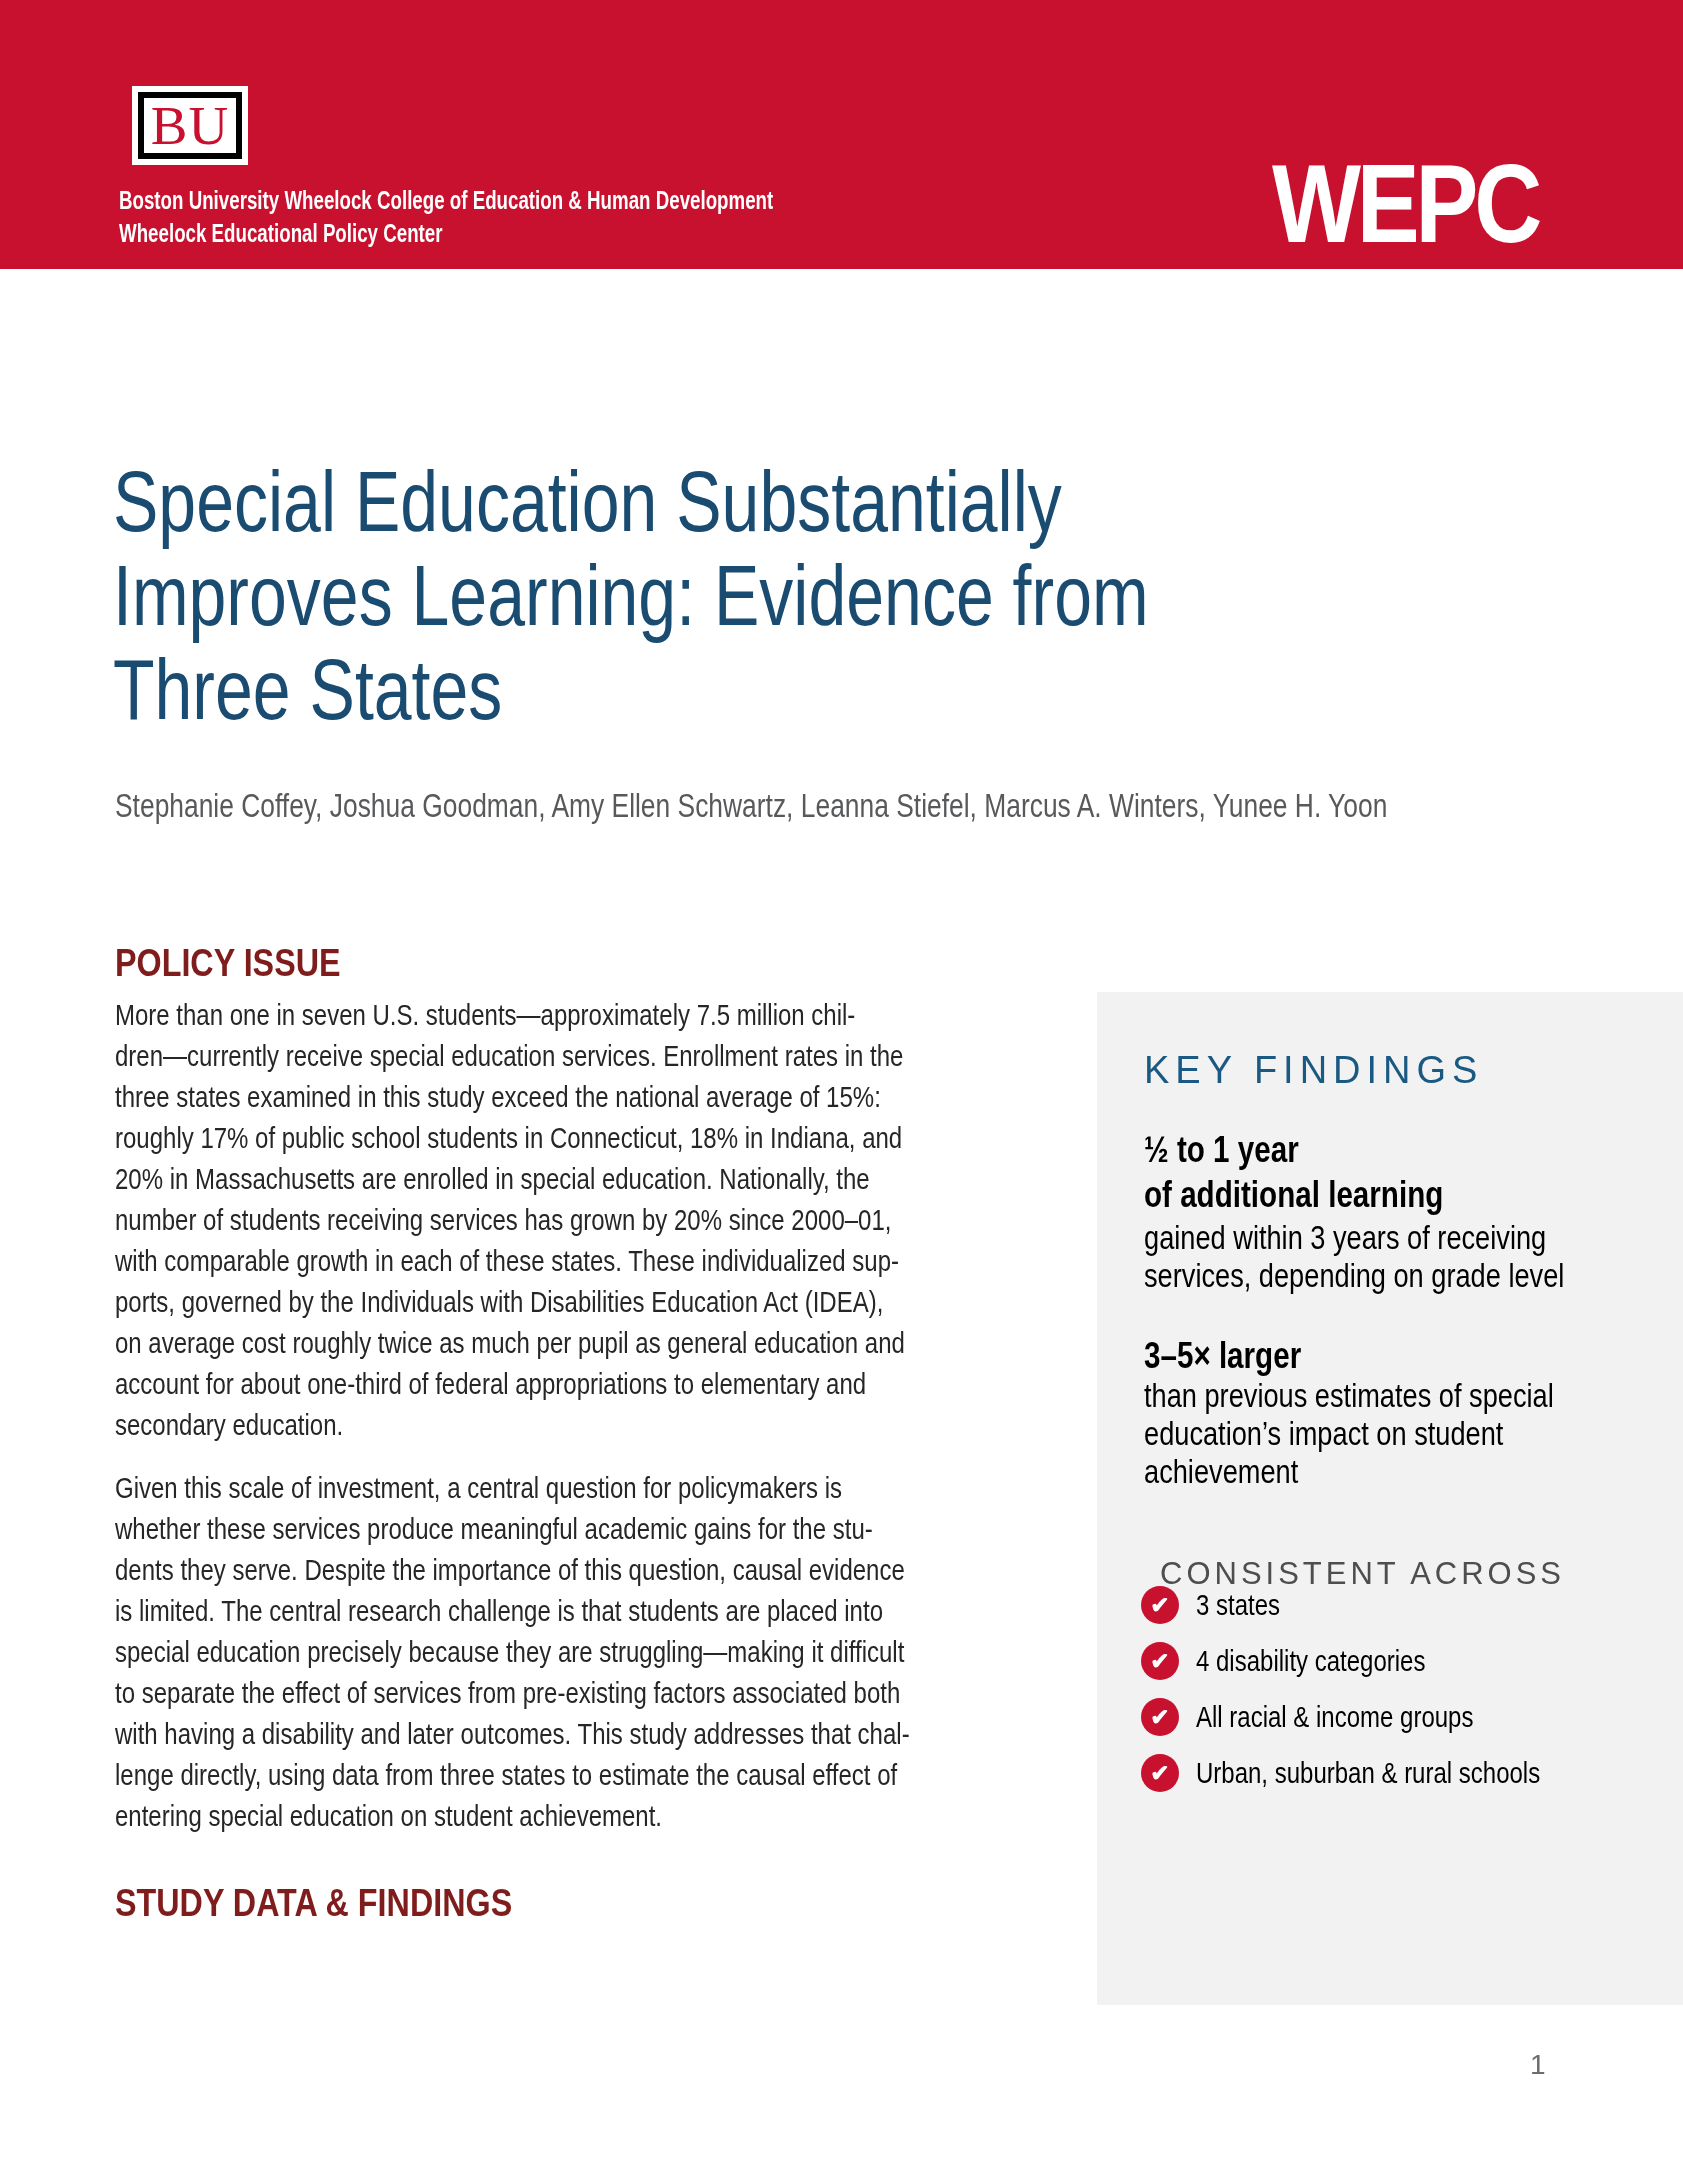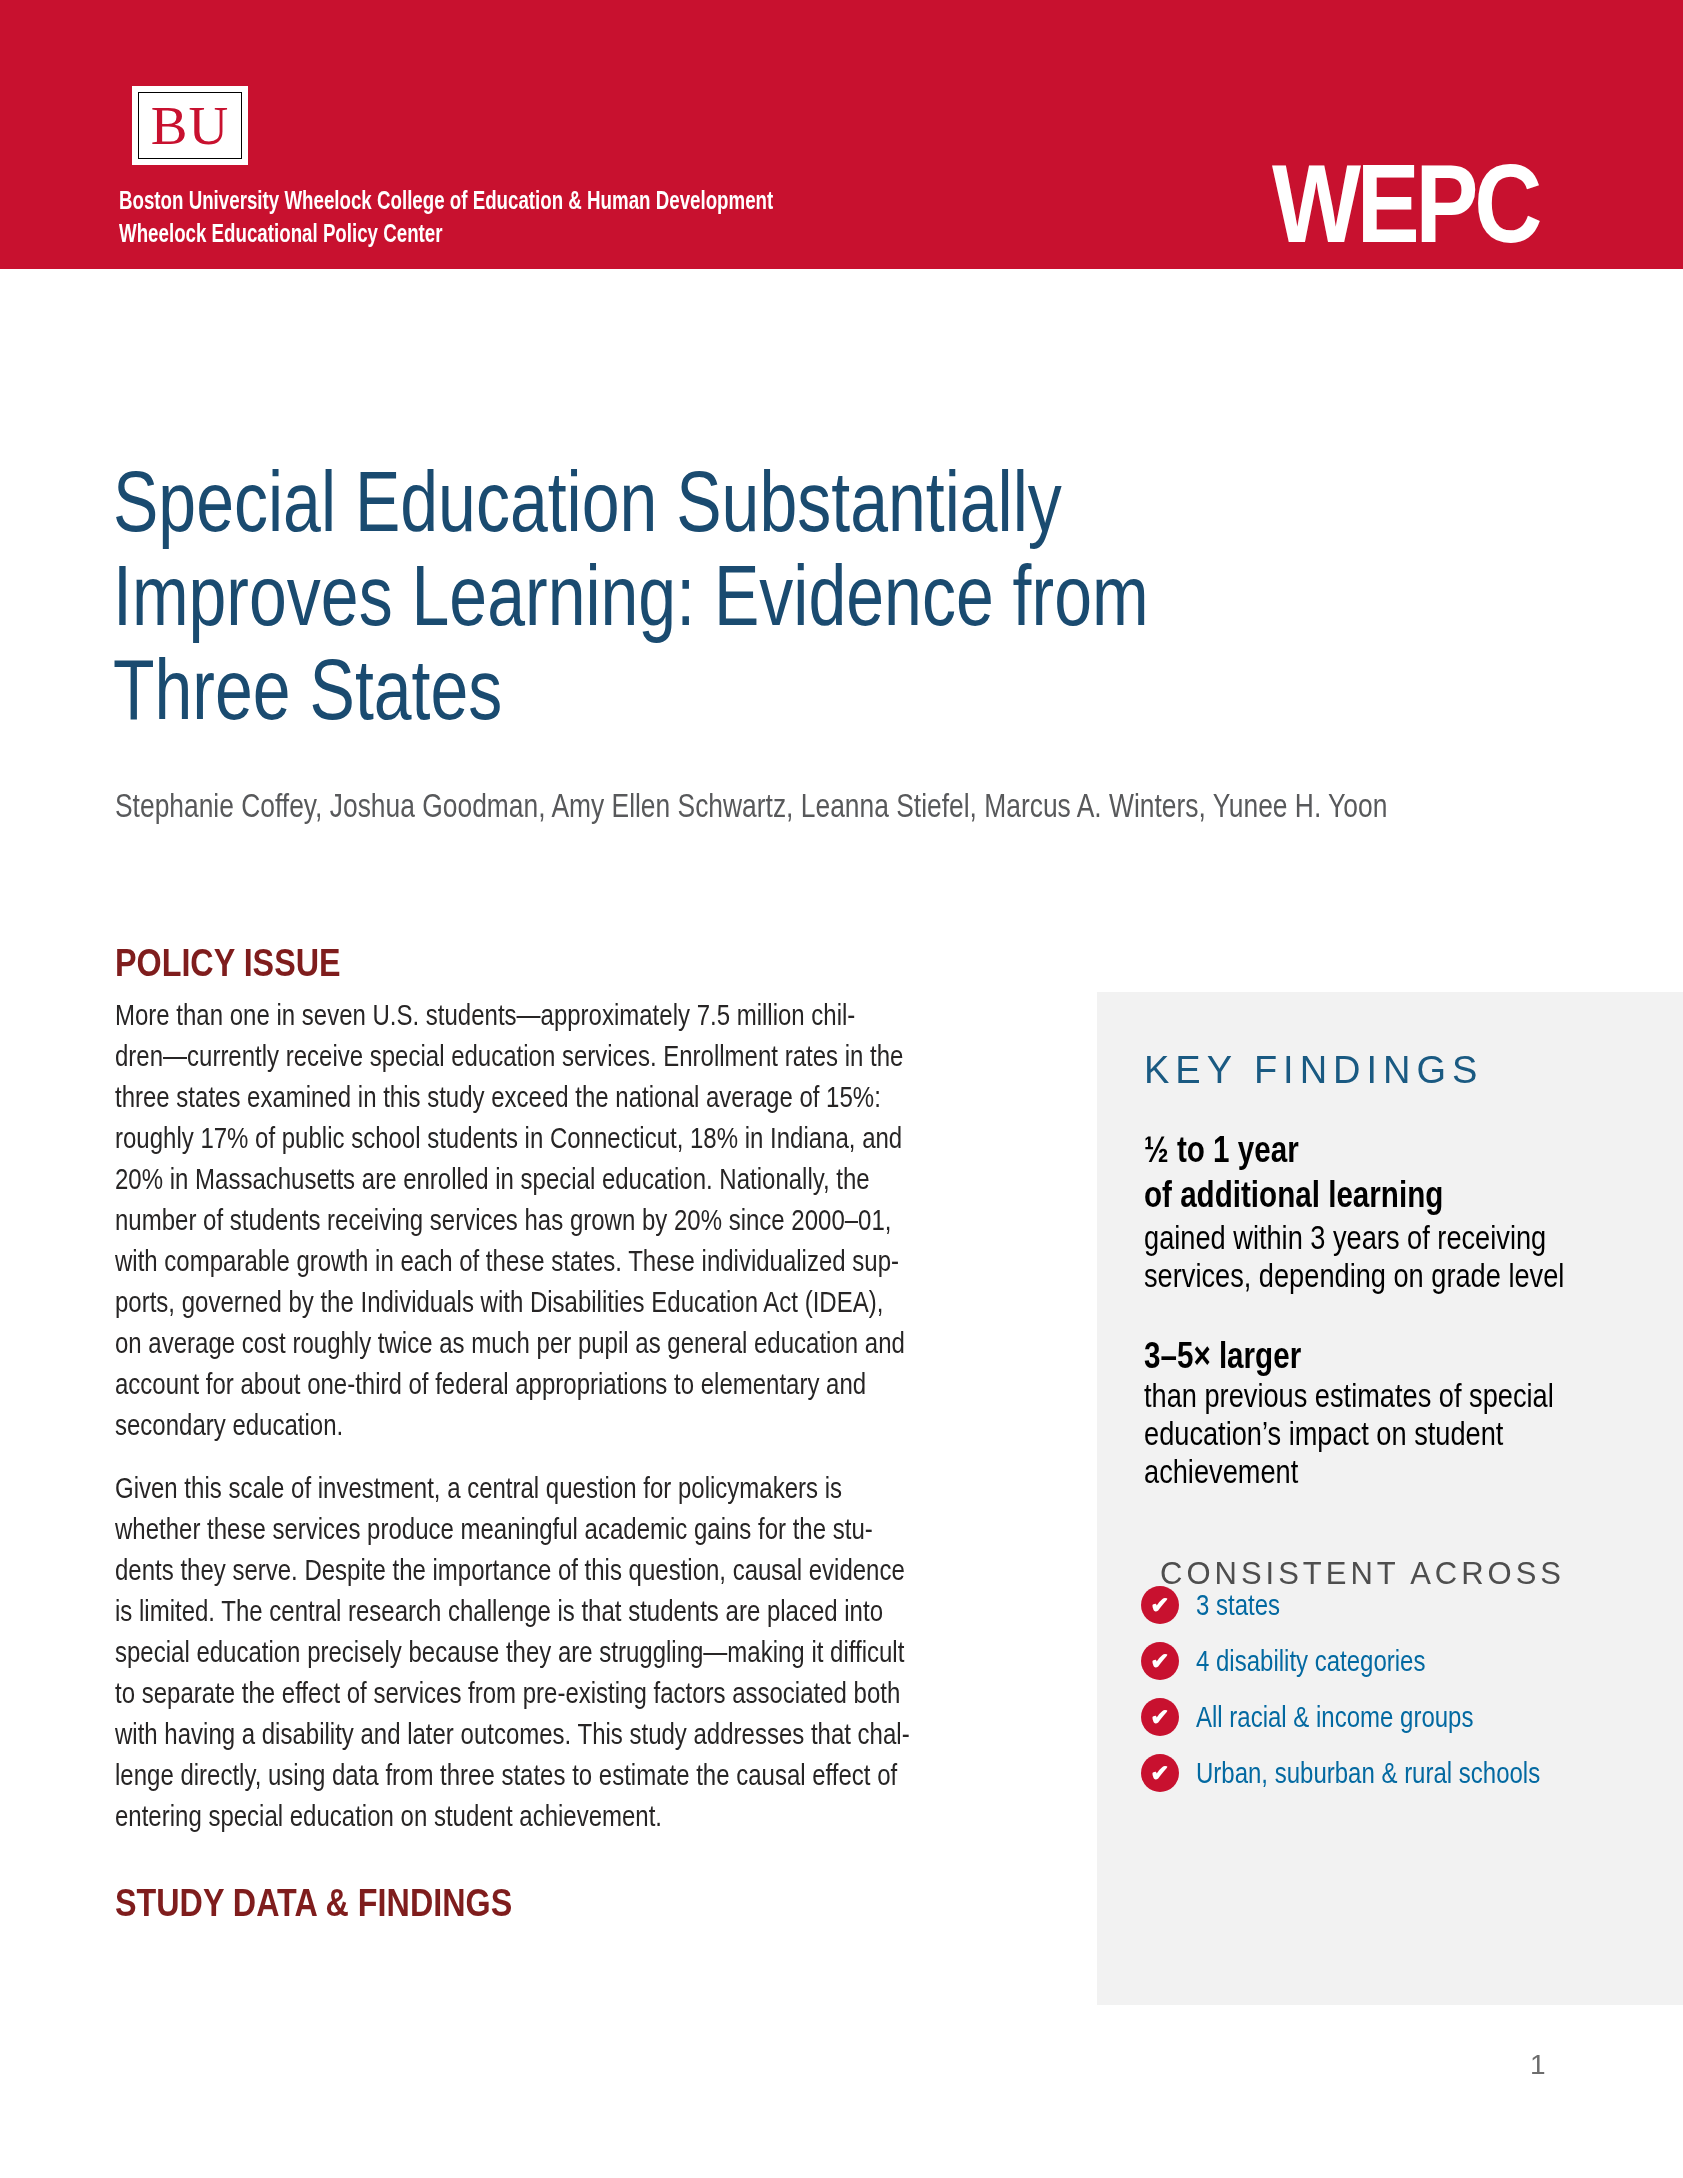--- a/index.html
+++ b/index.html
@@ -7,22 +7,22 @@
         font-family:"Liberation Sans",sans-serif;}
 
   
   .cx80{display:inline-block;transform:scaleX(.80);transform-origin:0 60%;white-space:nowrap;}
   .cx85{display:inline-block;transform:scaleX(.85);transform-origin:0 60%;white-space:nowrap;}
   .cx72{display:inline-block;transform:scaleX(.72);transform-origin:0 60%;white-space:nowrap;}
 
   
   .banner{position:absolute;left:0;top:0;width:1683px;height:269px;background:#C8112F;}
   .bu-logo{position:absolute;left:132px;top:86px;width:116px;height:79px;background:#ffffff;}
-  .bu-logo-inner{position:absolute;left:6px;top:6px;right:6px;bottom:6px;border:1px solid #000000;
-                 display:flex;align-items:center;justify-content:center;}
+  .bu-logo-inner{position:absolute;left:6px;top:6px;right:6px;bottom:6px;border:6px solid #000000;
+                 display:flex;align-items:flex-start;justify-content:center;}
   .bu-logo-inner span{font-family:"Liberation Serif",serif;font-size:55px;line-height:1;
                       color:#C8112F;letter-spacing:1px;}
   .org{position:absolute;left:119px;top:184px;}
   .org-line{font-size:26px;font-weight:700;color:#ffffff;line-height:33px;}
   .wepc{position:absolute;left:1272px;top:149px;font-size:111px;font-weight:700;color:#ffffff;
         line-height:1;letter-spacing:-5px;transform:scaleX(.85);transform-origin:0 0;}
 
   
   .title{position:absolute;left:113px;top:455px;margin:0;font-weight:400;color:#1A4B70;
          font-size:85px;line-height:94px;}
@@ -49,21 +49,21 @@
   .desc{position:absolute;left:47px;font-size:34px;line-height:38px;color:#000000;}
   .desc1{top:226px;}
   .desc2{top:384px;}
   .consistent-heading{position:absolute;left:47px;top:546px;margin:16px;font-size:31px;line-height:40px;
                       font-weight:400;letter-spacing:4px;color:#4E4E4E;}
   .checklist{position:absolute;left:44px;top:594px;}
   .check-row{display:flex;align-items:center;height:38px;margin-bottom:18px;}
   .check-circle{width:38px;height:38px;border-radius:50%;background:#C8112F;color:#ffffff;
                 display:flex;align-items:center;justify-content:center;font-size:23px;font-weight:700;
                 flex:0 0 38px;}
-  .check-label{margin-left:17px;font-size:30px;color:#0369a1;}
+  .check-label{margin-left:17px;font-size:30px;color:#000000;}
 
   .page-number{position:absolute;left:1530px;top:2049px;font-size:28px;color:#6D6D6D;}
 </style>
 </head>
 <body>
 
 <div class="page">
 
   <header class="banner">
     <div class="bu-logo">

